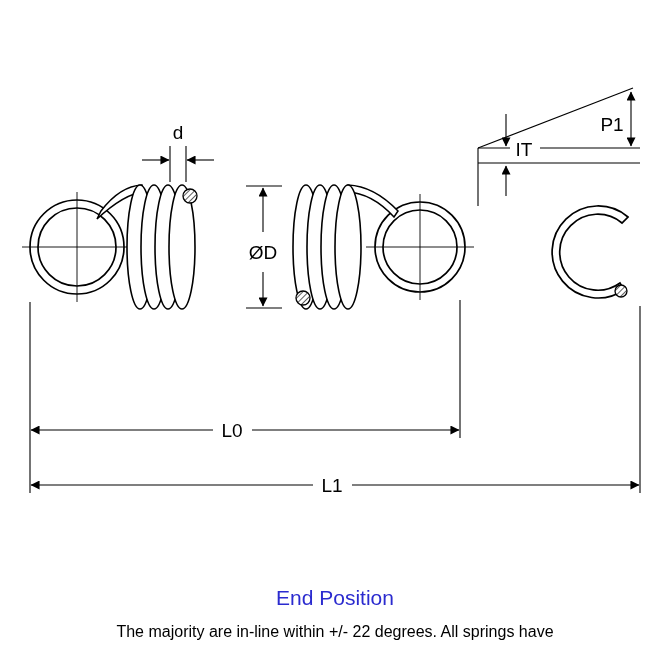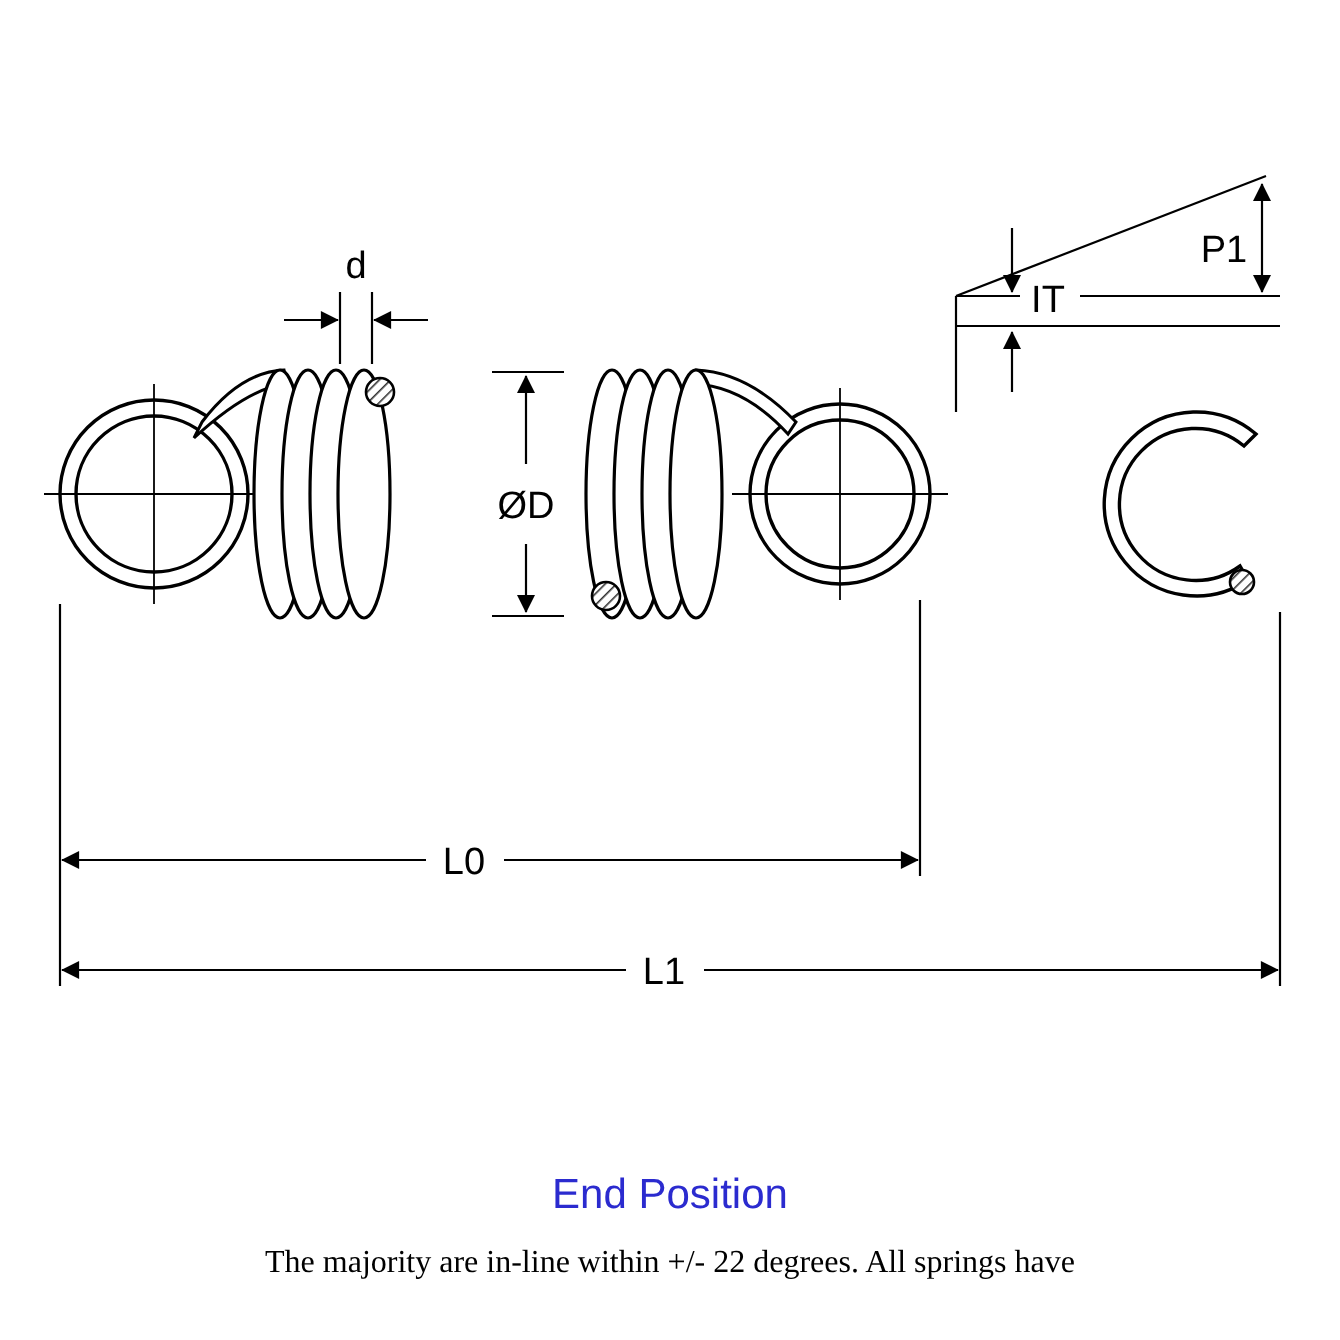--- a/index.html
+++ b/index.html
@@ -4,21 +4,21 @@
 <style>
   html,body { margin:0; padding:0; background:#ffffff; }
   body { width:670px; height:670px; font-family:"Liberation Sans", sans-serif; }
   .page { position:relative; width:670px; height:670px; background:#fff; overflow:hidden; }
   svg { display:block; }
   svg text { font-family:"Liberation Sans", sans-serif; fill:#000; }
   .dim-label { font-size:19px; }
   .end-position { position:absolute; top:586px; left:0; width:670px; text-align:center;
                   font-size:21px; color:#2b2bcf; }
   .caption { position:absolute; top:621px; left:0; width:670px; text-align:center;
-             font-size:16px; line-height:1.35; color:#000;font-family:Liberation Serif, serif; }
+             font-size:16px; line-height:1.35; color:#000; }
 </style>
 </head>
 <body>
 
 <div class="page">
 
   <svg width="670" height="580" viewBox="0 0 670 580">
     <defs>
       <marker id="arr" viewBox="0 0 10 10" refX="9.5" refY="5" markerWidth="12" markerHeight="9" orient="auto-start-reverse" markerUnits="userSpaceOnUse">
         <path d="M0 0 L10 5 L0 10 Z" fill="#000"></path>

